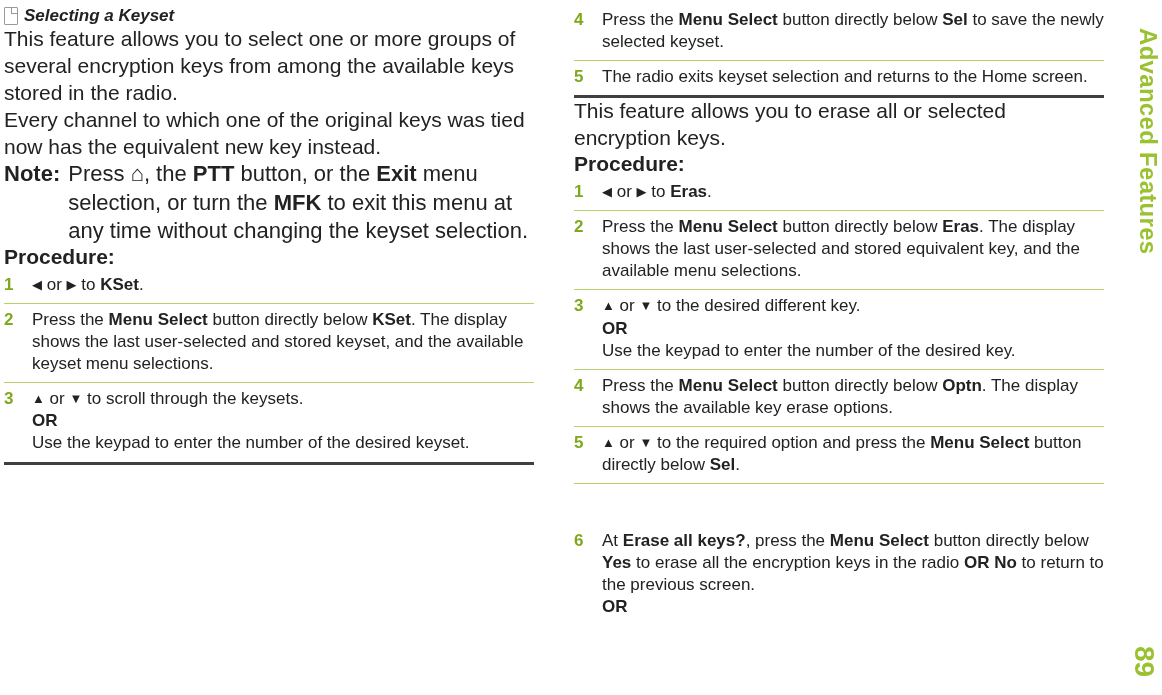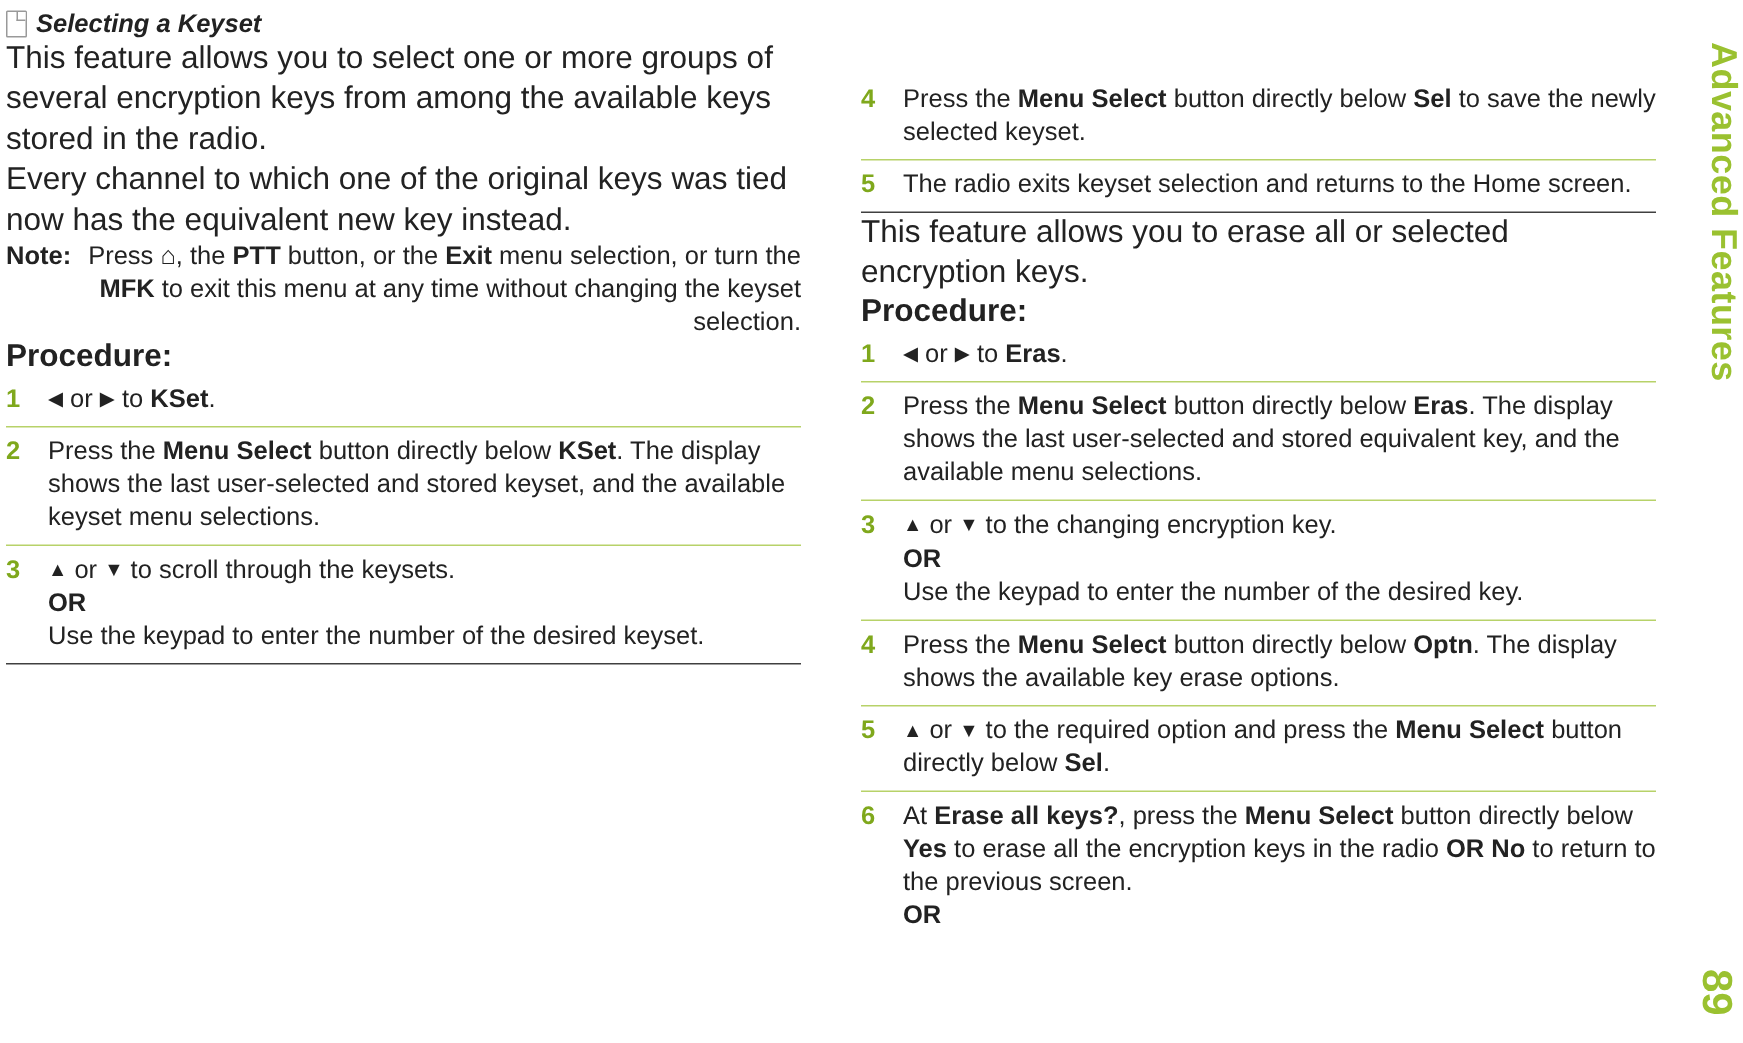--- a/index.html
+++ b/index.html
@@ -31,40 +31,40 @@
   .doc-icon::before {
     content: ""; position: absolute; top: 0; right: 0;
     width: 5px; height: 5px; background: #fff;
     border-left: 1px solid #999; border-bottom: 1px solid #999;
   }
 
   p { font-size: 21px; line-height: 1.28; }
   .bold { font-weight: bold; }
   .code { font-family: "Lucida Sans", "Trebuchet MS", Arial, sans-serif; font-weight: bold; }
 
-  .note-row { display: flex; gap: 8px; font-size: 17px; line-height: 1.28; text-align: right; }
+  .note-row { display: flex; gap: 8px; font-size: 22px; line-height: 1.28; }
   .note-label { font-weight: bold; white-space: nowrap; }
 
   .procedure-label { font-weight: bold; font-size: 21px; }
 
   ol.steps { list-style: none; counter-reset: step; }
   ol.steps > li {
     counter-increment: step;
     display: flex; gap: 10px;
     font-size: 17px; line-height: 1.3;
     padding: 5px 0 7px 0;
     border-bottom: 1px solid #b7d269;
   }
   ol.steps > li::before {
     content: counter(step);
     font-weight: bold; color: #7fa81c; min-width: 18px;
   }
-  ol.steps > li:last-child { border-bottom: 1px solid #404040; }
+  ol.steps > li:last-child { border-bottom: 3px solid #404040; }
 
-  .nb { border-bottom: none !important; }
+  .nb { border-bottom: none !important; margin-top: 41px; }
   .home-glyph { font-weight: bold; }
   .tri { font-size: 13px; display: inline-block; vertical-align: 1px; }
 </style>
 </head>
 <body>
 
 <div class="page">
   <div class="content">
 
     <div class="col">
@@ -102,21 +102,21 @@
             <span class="tri">▲</span><span> or </span><span class="tri">▼</span><span> to scroll through the keysets.</span><br>
             <span class="bold">OR</span><br>
             <span>Use the keypad to enter the number of the desired keyset.</span>
           </span>
         </li>
       </ol>
     </div>
 
     <div class="col">
 
-      <ol class="steps" start="4" style="counter-reset: step 3; margin-top: 46px;">
+      <ol class="steps" start="4" style="counter-reset: step 3;">
         <li>
           <span>
             <span>Press the </span><span class="bold">Menu Select</span><span> button directly below </span><span class="code">Sel</span><span> to save the newly selected keyset.</span>
           </span>
         </li>
         <li>
           <span>The radio exits keyset selection and returns to the Home screen.</span>
         </li>
       </ol>
 
@@ -131,21 +131,21 @@
             <span class="tri">◀</span><span> or </span><span class="tri">▶</span><span> to </span><span class="code">Eras</span><span>.</span>
           </span>
         </li>
         <li>
           <span>
             <span>Press the </span><span class="bold">Menu Select</span><span> button directly below </span><span class="code">Eras</span><span>. The display shows the last user-selected and stored equivalent key, and the available menu selections.</span>
           </span>
         </li>
         <li>
           <span>
-            <span class="tri">▲</span><span> or </span><span class="tri">▼</span><span> to the changing encryption key.</span><br>
+            <span class="tri">▲</span><span> or </span><span class="tri">▼</span><span> to the desired different key.</span><br>
             <span class="bold">OR</span><br>
             <span>Use the keypad to enter the number of the desired key.</span>
           </span>
         </li>
         <li>
           <span>
             <span>Press the </span><span class="bold">Menu Select</span><span> button directly below </span><span class="code">Optn</span><span>. The display shows the available key erase options.</span>
           </span>
         </li>
         <li>

